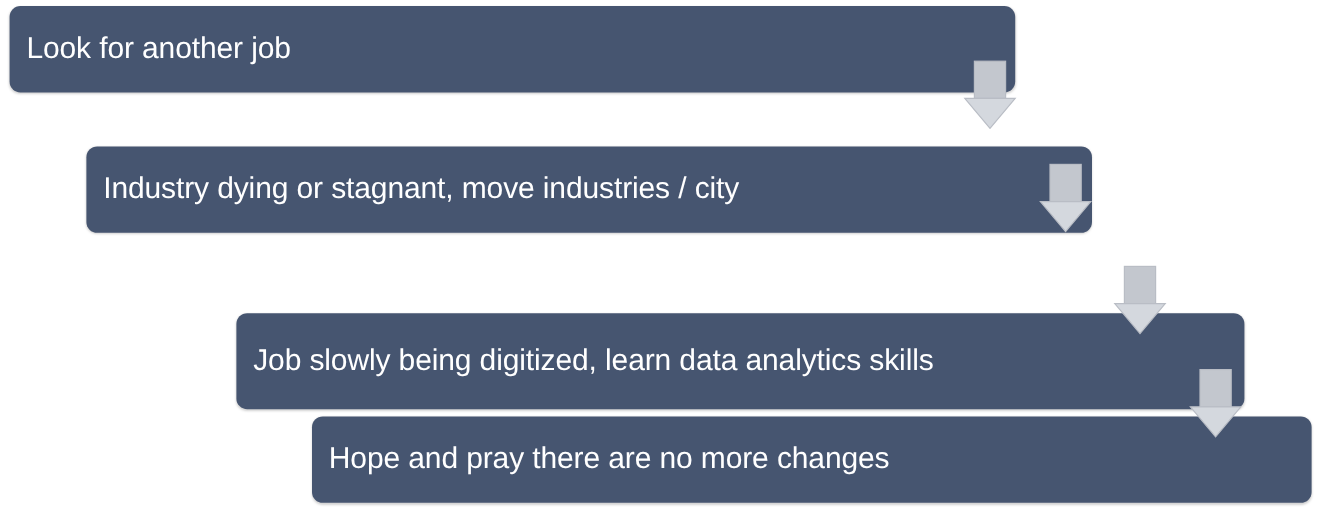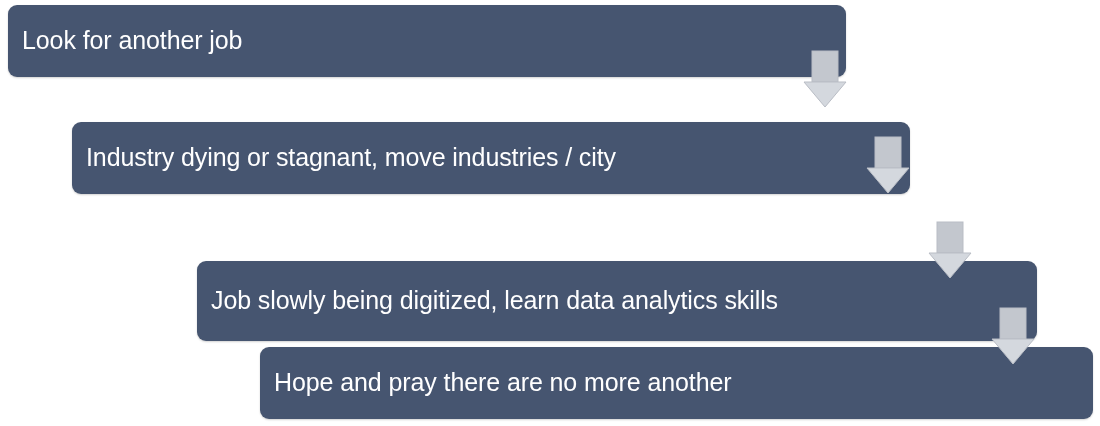--- a/index.html
+++ b/index.html
@@ -59,21 +59,21 @@
   <div class="step-box" style="left: 72px; top: 90px; width: 838px; height: 72px; background: rgb(70, 85, 112); margin-top: 32px;">
     <span class="step-label" style="color: rgb(255, 255, 255);">Industry dying or stagnant, move industries / city</span>
   </div>
 
 
   <div class="step-box" style="left: 197px; top: 261px; width: 840px; height: 80px; background: rgb(70, 85, 112);">
     <span class="step-label" style="color: rgb(255, 255, 255);">Job slowly being digitized, learn data analytics skills</span>
   </div>
 
   <div class="step-box" style="left: 260px; top: 347px; width: 833px; height: 72px; background: rgb(70, 85, 112);">
-    <span class="step-label" style="color: rgb(255, 255, 255);">Hope and pray there are no more another</span>
+    <span class="step-label" style="color: rgb(255, 255, 255);">Hope and pray there are no more changes</span>
   </div>
 
   <div class="connector" style="left: 804px; top: 51px; width: 42px; height: 56px;">
       <svg width="42" height="56" viewBox="0 0 42 56">
         <rect x="8" y="0" width="26" height="31" fill="#C3C7CE" stroke="#B9BDC5" stroke-width="1"></rect>
         <path d="M 0,31 L 42,31 L 21,56 Z" fill="#D4D8DE" stroke="#B9BDC5" stroke-width="1"></path>
       </svg>
     </div>
   <div class="connector" style="left: 867px; top: 137px; width: 42px; height: 56px;">
       <svg width="42" height="56" viewBox="0 0 42 56">

